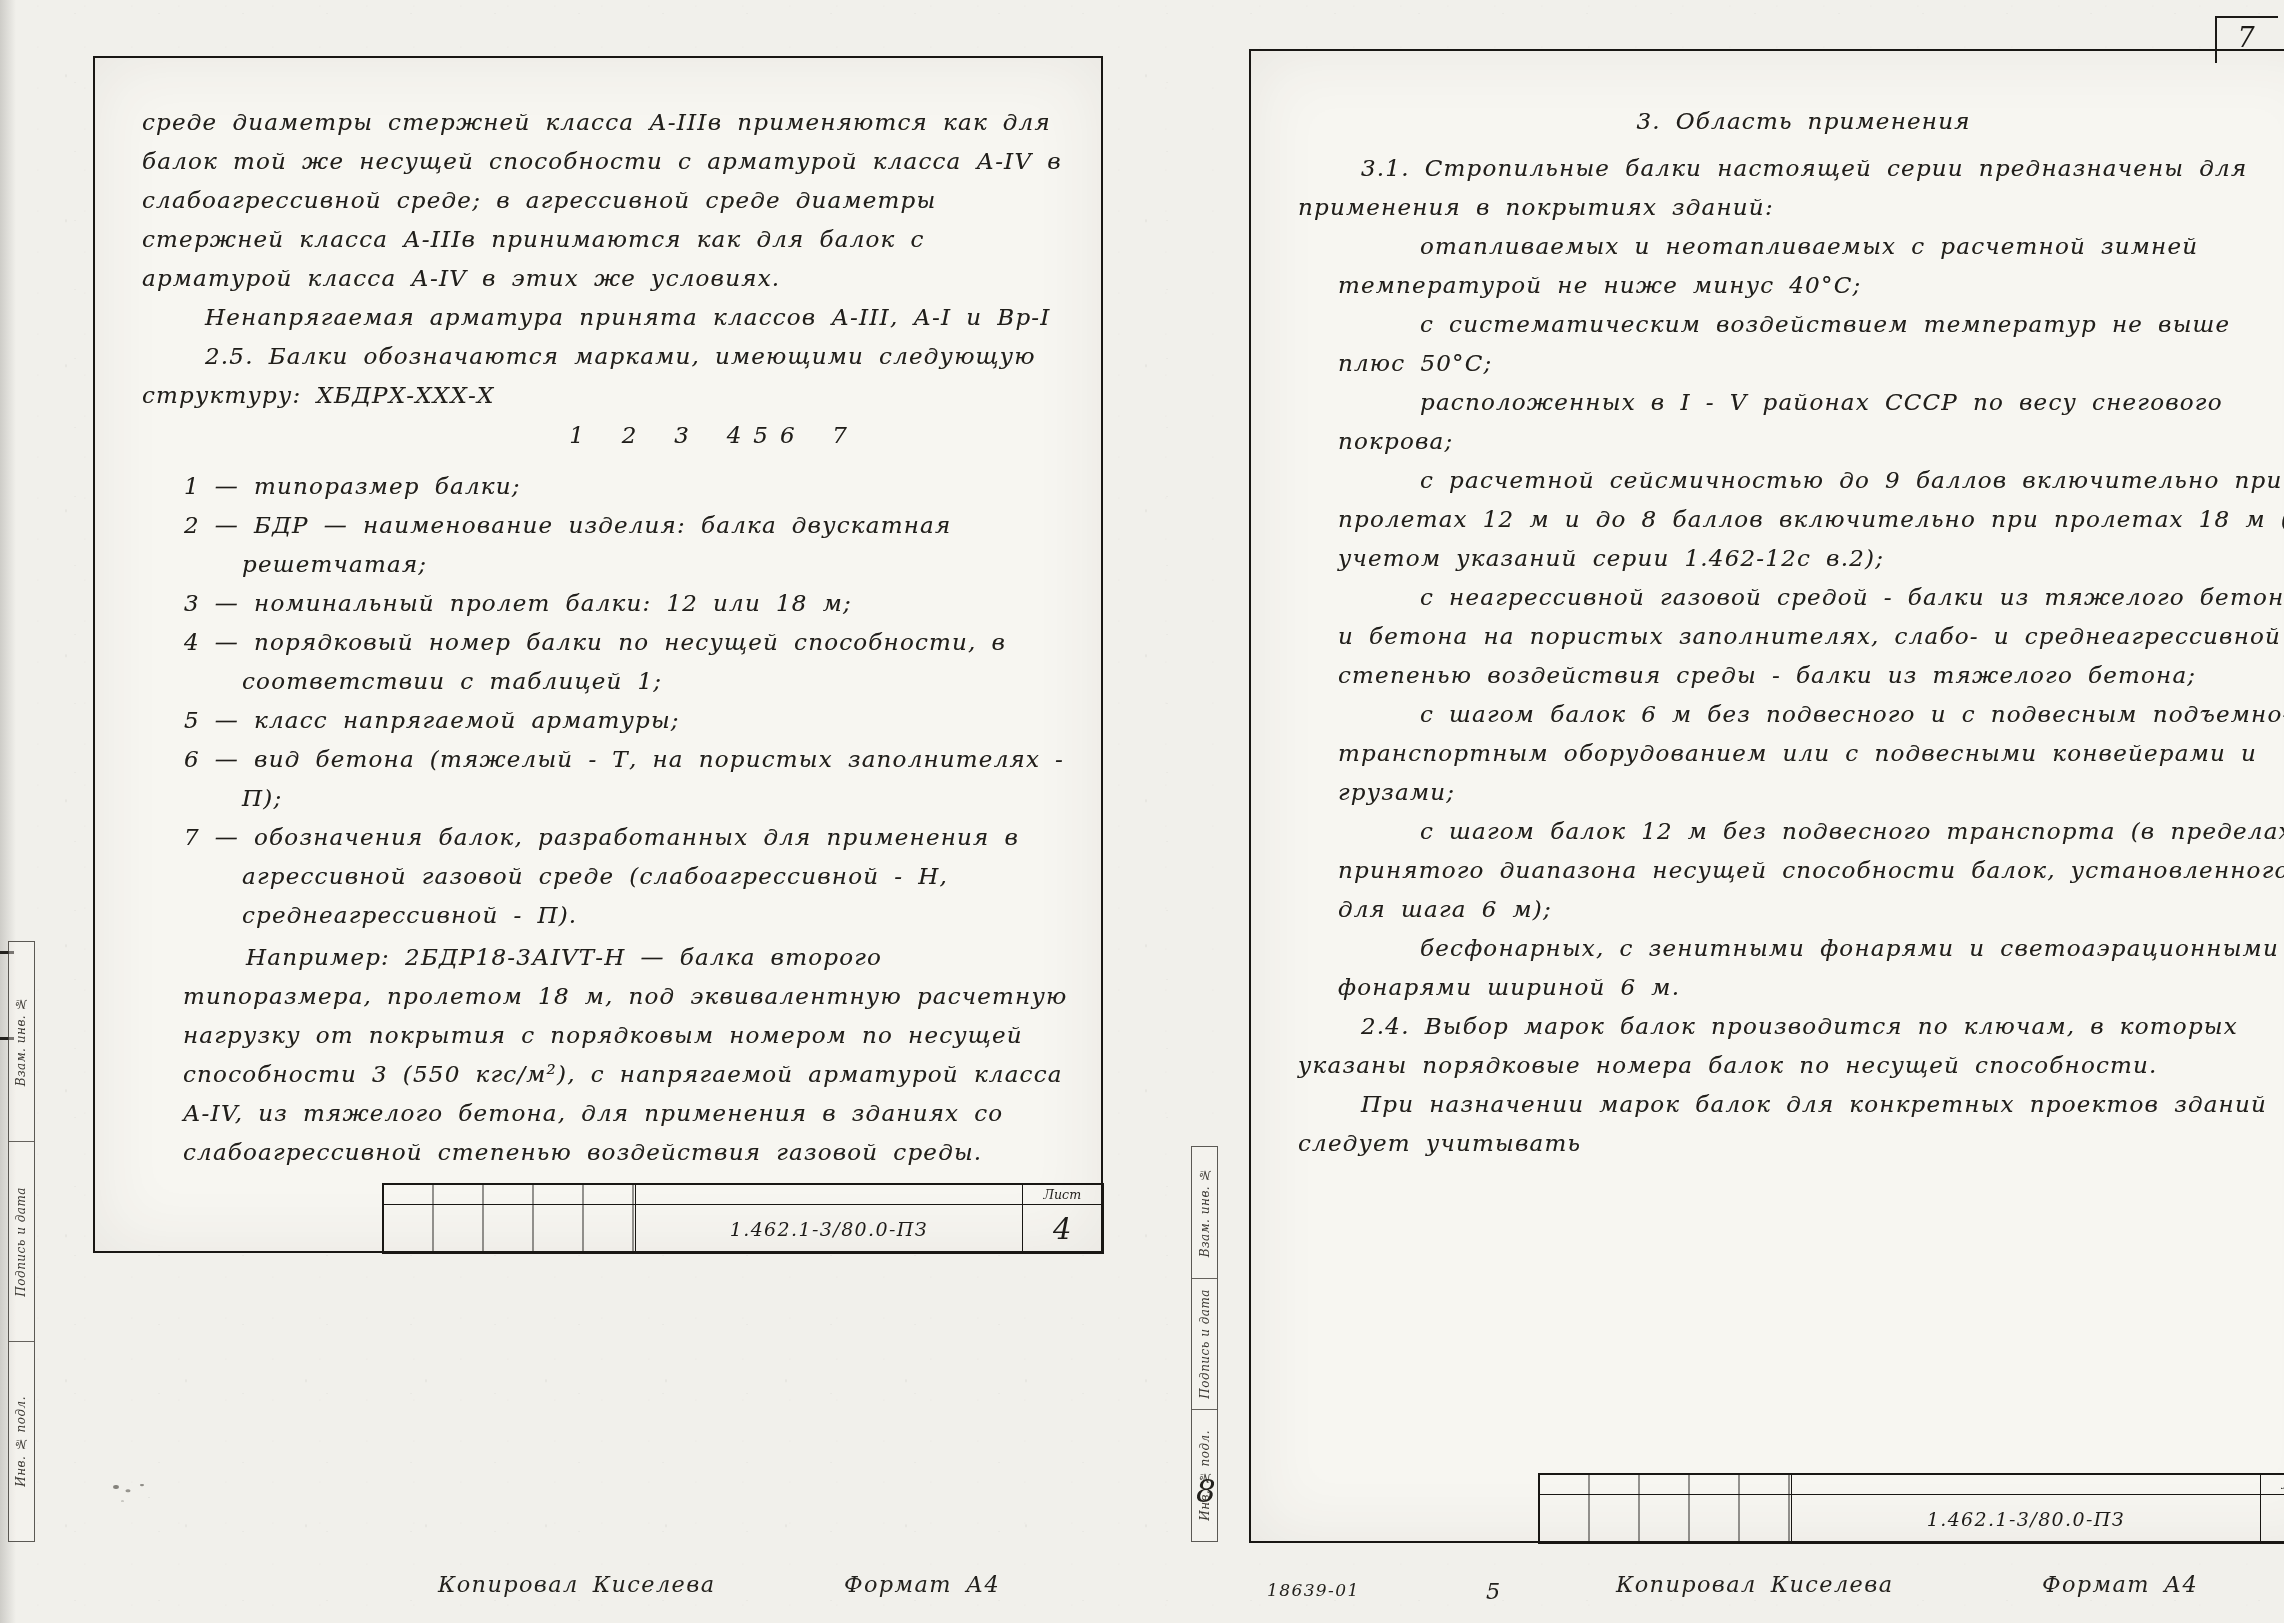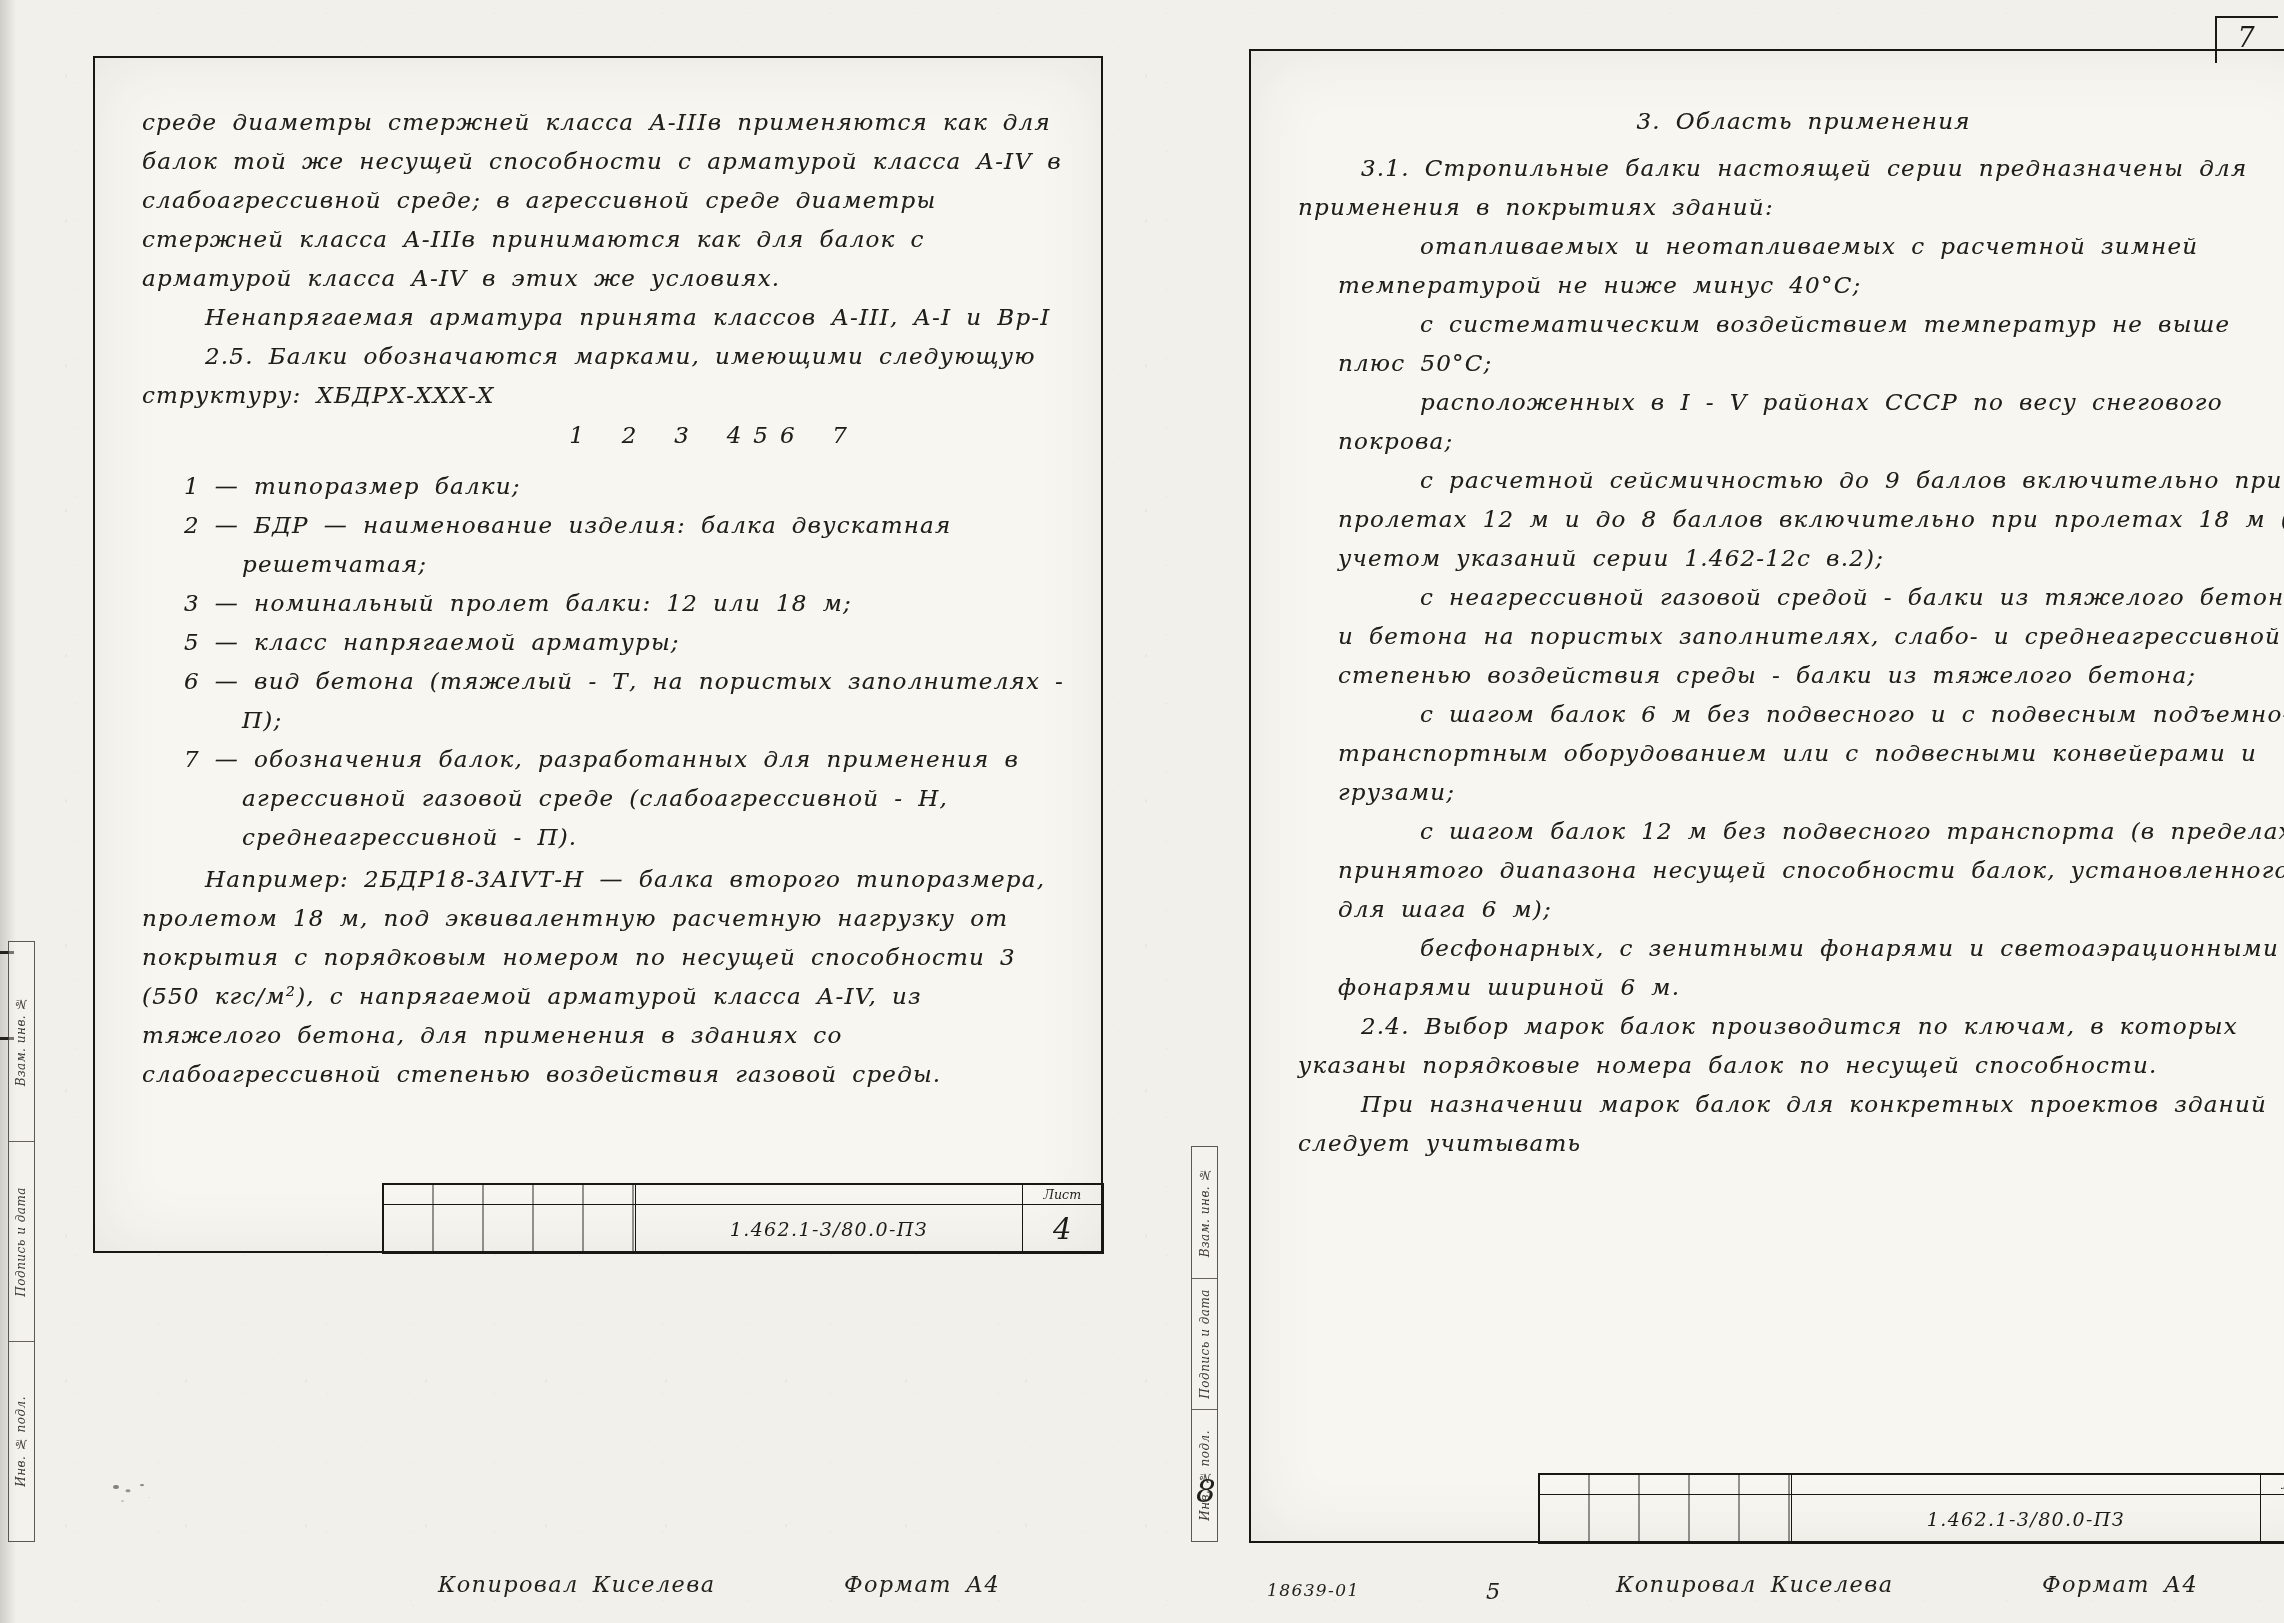--- a/index.html
+++ b/index.html
@@ -29,21 +29,21 @@
 
   .p{margin:0;font-style:italic;font-size:23px;line-height:39px;
      letter-spacing:1.2px;word-spacing:6.5px;color:#201e1a;
      text-shadow:0 0 0.5px rgba(32,30,26,0.35);}
   .p-first{text-indent:0;}
   .p-ind{text-indent:63px;}
   .p-ind2{text-indent:82px;margin-left:40px;}
   .p-digits{padding-left:46%;letter-spacing:12px;margin:0.9px 0 12px 0;}
   .p-list{padding-left:100px;text-indent:-58px;}
   .p-heading{text-align:center;text-indent:0;margin-bottom:8.4px;}
-  .p-example{margin-top:2.8px;}
+  .p-example{margin-top:2.8px;margin-left:41px;}
 
   
   .stamp{position:absolute;right:-2.8px;bottom:-2.8px;left:287px;height:71px;
     box-sizing:border-box;border:2.8px solid #191714;display:flex;flex-direction:column;}
   .s-row1{height:19.6px;display:flex;border-bottom:1.9px solid #191714;}
   .s-row2{flex:1;display:flex;}
   .s-grid{width:252px;border-right:1.9px solid #191714;box-sizing:border-box;
     background:repeating-linear-gradient(to right,transparent 0 48px,rgba(25,23,20,0.45) 48px 50px);}
   .s-spacer{flex:1;border-right:1.9px solid #191714;}
   .s-label{width:79px;display:flex;align-items:center;justify-content:center;
@@ -97,20 +97,21 @@
   <div class="page" id="leftPage">
     <div class="content">
 
     <p class="p p-first">среде диаметры стержней класса А-IIIв применяются как для балок той же несущей способности с арматурой класса А-IV в слабоагрессивной среде; в агрессивной среде диаметры стержней класса А-IIIв принимаются как для балок с арматурой класса А-IV в этих же условиях.</p>
         <p class="p p-ind">Ненапрягаемая арматура принята классов А-III, А-I и Вр-I</p>
         <p class="p p-ind">2.5. Балки обозначаются марками, имеющими следующую структуру: ХБДРХ-ХХХ-Х</p>
         <p class="p p-digits">1 2 3 456 7</p>
         <p class="p p-list">1 — типоразмер балки;</p>
         <p class="p p-list">2 — БДР — наименование изделия: балка двускатная решетчатая;</p>
         <p class="p p-list">3 — номинальный пролет балки: 12 или 18 м;</p>
+        <p class="p p-list">4 — порядковый номер балки по несущей способности, в соответствии с таблицей 1;</p>
         <p class="p p-list">5 — класс напрягаемой арматуры;</p>
         <p class="p p-list">6 — вид бетона (тяжелый - Т, на пористых заполнителях - П);</p>
         <p class="p p-list">7 — обозначения балок, разработанных для применения в агрессивной газовой среде (слабоагрессивной - Н, среднеагрессивной - П).</p>
         <p class="p p-ind p-example">Например: 2БДР18-3АIVТ-Н — балка второго типоразмера, пролетом 18 м, под эквивалентную расчетную нагрузку от покрытия с порядковым номером по несущей способности 3 (550 кгс/м²), с напрягаемой арматурой класса А-IV, из тяжелого бетона, для применения в зданиях со слабоагрессивной степенью воздействия газовой среды.</p>
       </div>
     <div class="stamp">
       <div class="s-row1">
         <div class="s-grid"></div>
         <div class="s-spacer"></div>
         <div class="s-label">Лист</div>

